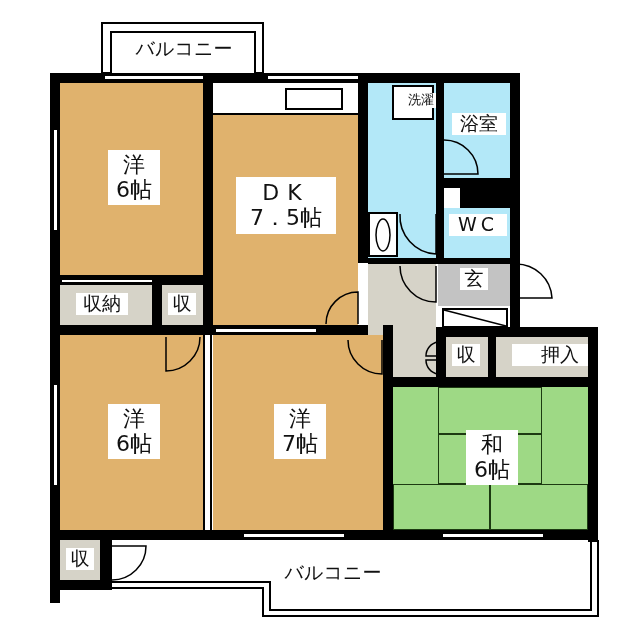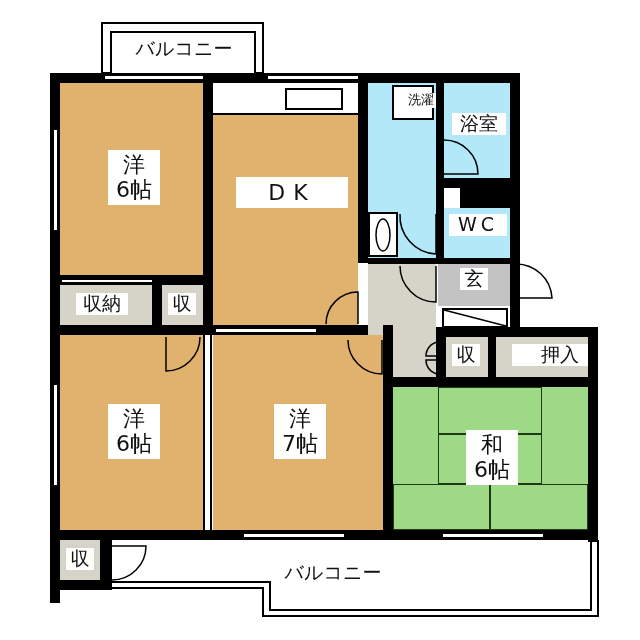--- a/index.html
+++ b/index.html
@@ -51,22 +51,23 @@
 <div class="abs win" style="left:62px;top:278px;width:90px;height:6px;"></div>
 <div class="label lbl-md" style="left:76px;top:293px;width:52px;">収納</div>
 <div class="label lbl-md" style="left:168px;top:293px;width:28px;">収</div>
 <div class="abs wall" style="left:50px;top:325px;width:340px;height:10px;"></div>
 
 <div class="abs" style="left:213px;top:83px;width:145px;height:32px;background:#fff;border-bottom:2px solid #000;"></div>
 <div class="abs" style="left:285px;top:88px;width:58px;height:22px;border:2px solid #000;background:#fff;"></div>
 <div class="abs room-western" style="left:213px;top:115px;width:145px;height:210px;"></div>
 <div class="abs win" style="left:268px;top:74px;width:90px;height:7px;"></div>
 <div class="abs wall" style="left:358px;top:73px;width:10px;height:190px;"></div>
-<div class="label lbl-lg" style="left:236px;top:177px;width:100px;padding:3px 6px;">
+<div class="label lbl-lg" style="left:236px;top:177px;width:100px;padding:3px 0;">
   <div style="letter-spacing:8px;">DK</div>
+  <div>7．5帖</div>
 </div>
 <svg style="left:322px;top:288px;" width="40" height="40">
     <path d="M36 36 L36 4 A32 32 0 0 0 4 36" fill="none" stroke="#000" stroke-width="1.5"></path>
   </svg>
 
 <div class="abs room-wet" style="left:368px;top:83px;width:68px;height:175px;"></div>
 <div class="abs" style="left:392px;top:85px;width:42px;height:35px;border:2px solid #000;background:#fff;"></div>
 <div class="label" style="left:395px;top:93px;width:52px;font-size:13px;">洗濯</div>
 <div class="abs" style="left:368px;top:212px;width:30px;height:45px;border:2px solid #000;background:#fff;"></div>
 <svg style="left:372px;top:215px;" width="22" height="40">

